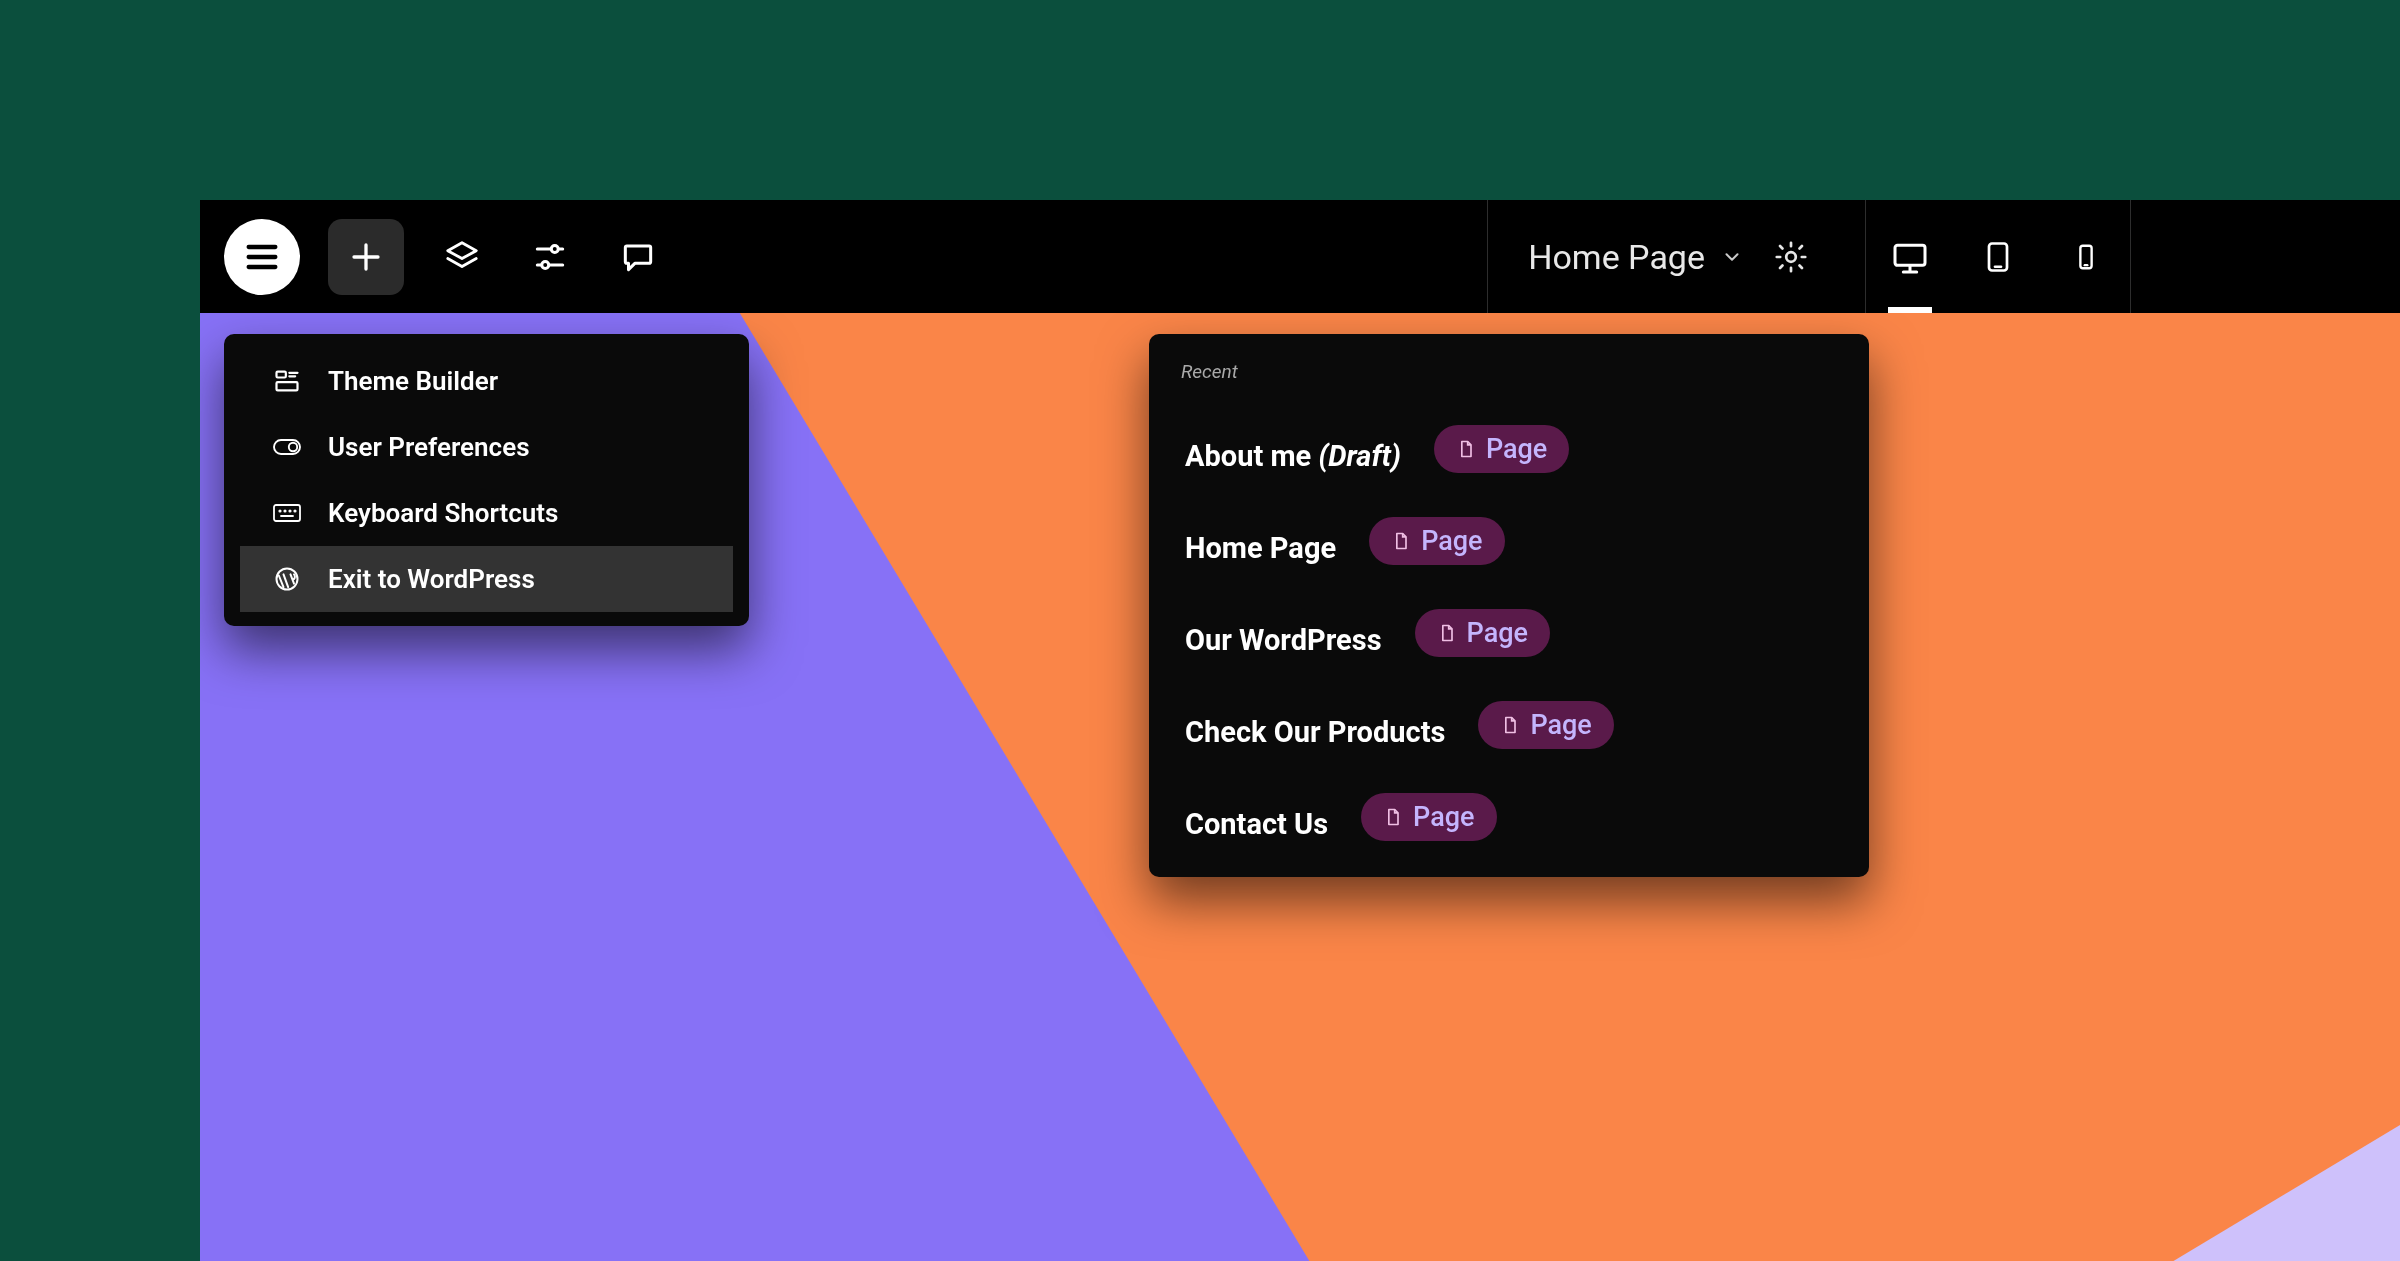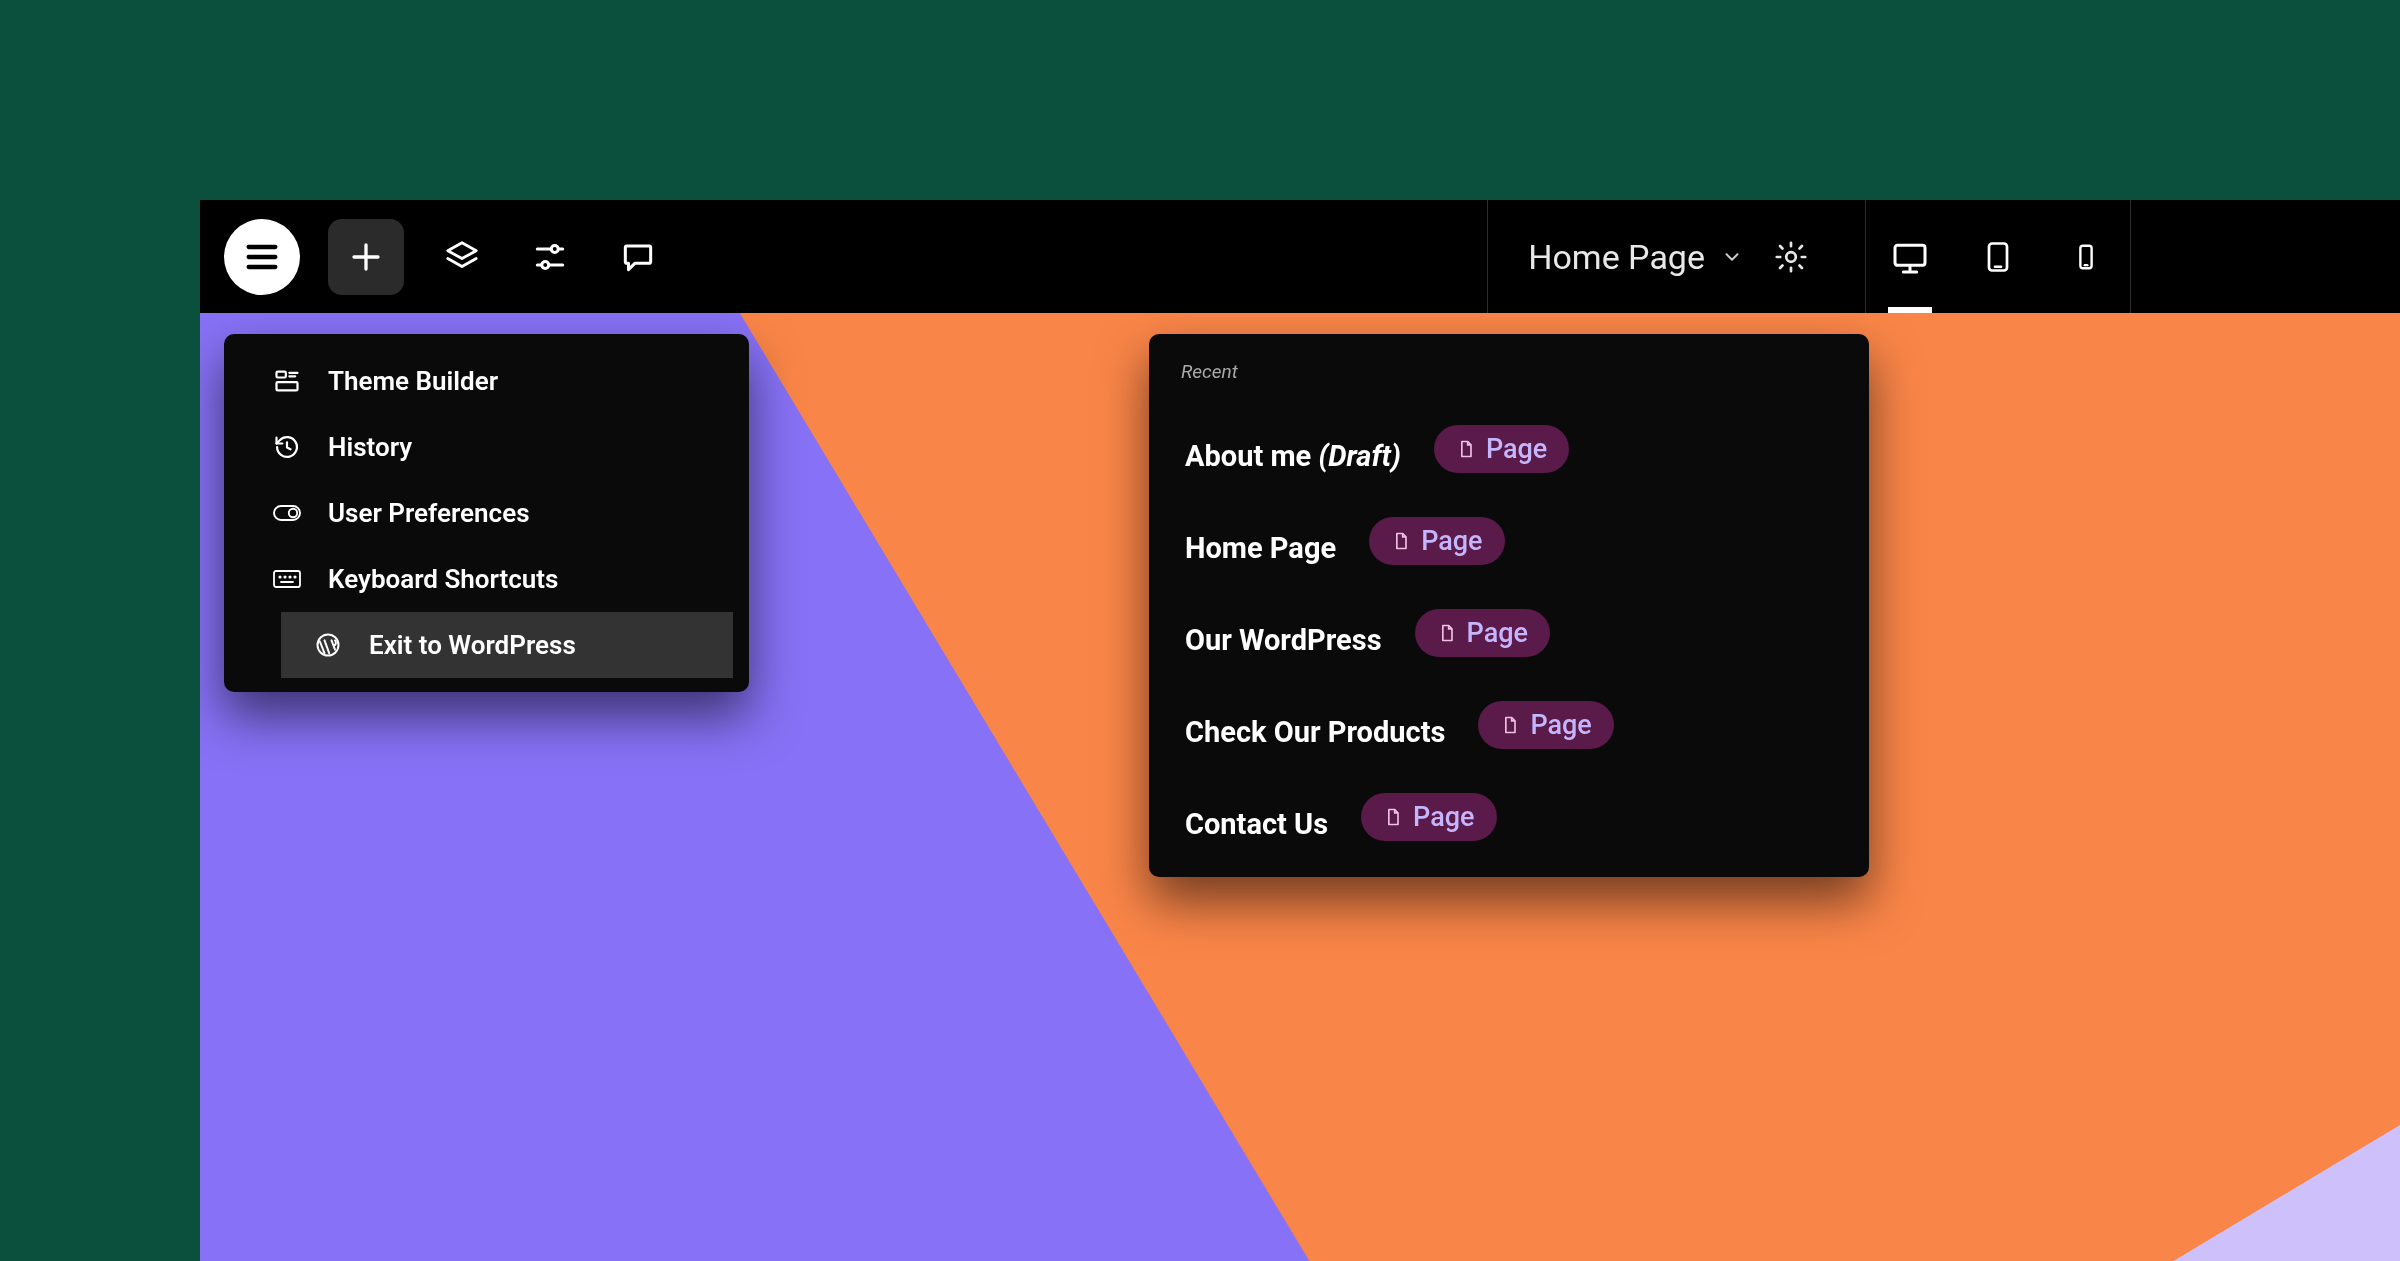--- a/index.html
+++ b/index.html
@@ -126,21 +126,21 @@
   }
   .menu-item {
     display:flex; align-items:center;
     gap: 26px;
     padding: 18px 32px;
     font-size: 26px;
     font-weight: 600;
     color:#fff;
     cursor:pointer;
   }
-  .menu-item.hover { background:#333333;margin-left:41px; }
+  .menu-item.hover { background:#333333; }
   .menu-icon { width:30px; height:30px; display:flex; align-items:center; justify-content:center; flex:0 0 30px; }
 
   
   .recent-menu {
     position: absolute;
     left: 949px;
     top: 134px;
     width: 720px;
     background: #0a0a0a;
     border-radius: 10px;
@@ -302,30 +302,20 @@
     <div class="menu-item">
       <span class="menu-icon">
         <svg width="28" height="28" viewBox="0 0 24 24" fill="none" stroke="#fff" stroke-width="1.9" stroke-linecap="round">
           <rect x="3" y="4" width="8" height="5" rx="1"></rect>
           <line x1="14" y1="5" x2="21" y2="5"></line>
           <line x1="14" y1="8" x2="19" y2="8"></line>
           <rect x="3" y="13" width="18" height="7" rx="1"></rect>
         </svg>
       </span>
       <span>Theme Builder</span>
-    </div>
-    <div class="menu-item">
-      <span class="menu-icon">
-        <svg width="28" height="28" viewBox="0 0 24 24" fill="none" stroke="#fff" stroke-width="1.9" stroke-linecap="round" stroke-linejoin="round">
-          <path d="M3.5 12a8.5 8.5 0 1 0 2.3-5.8L3 9"></path>
-          <polyline points="3,4 3,9 8,9"></polyline>
-          <polyline points="12,8 12,12.5 15,14"></polyline>
-        </svg>
-      </span>
-      <span>History</span>
     </div>
     <div class="menu-item">
       <span class="menu-icon">
         <svg width="30" height="22" viewBox="0 0 30 22" fill="none" stroke="#fff" stroke-width="1.9">
           <rect x="2" y="4" width="26" height="14" rx="7"></rect>
           <circle cx="21" cy="11" r="4.2"></circle>
         </svg>
       </span>
       <span>User Preferences</span>
     </div>

